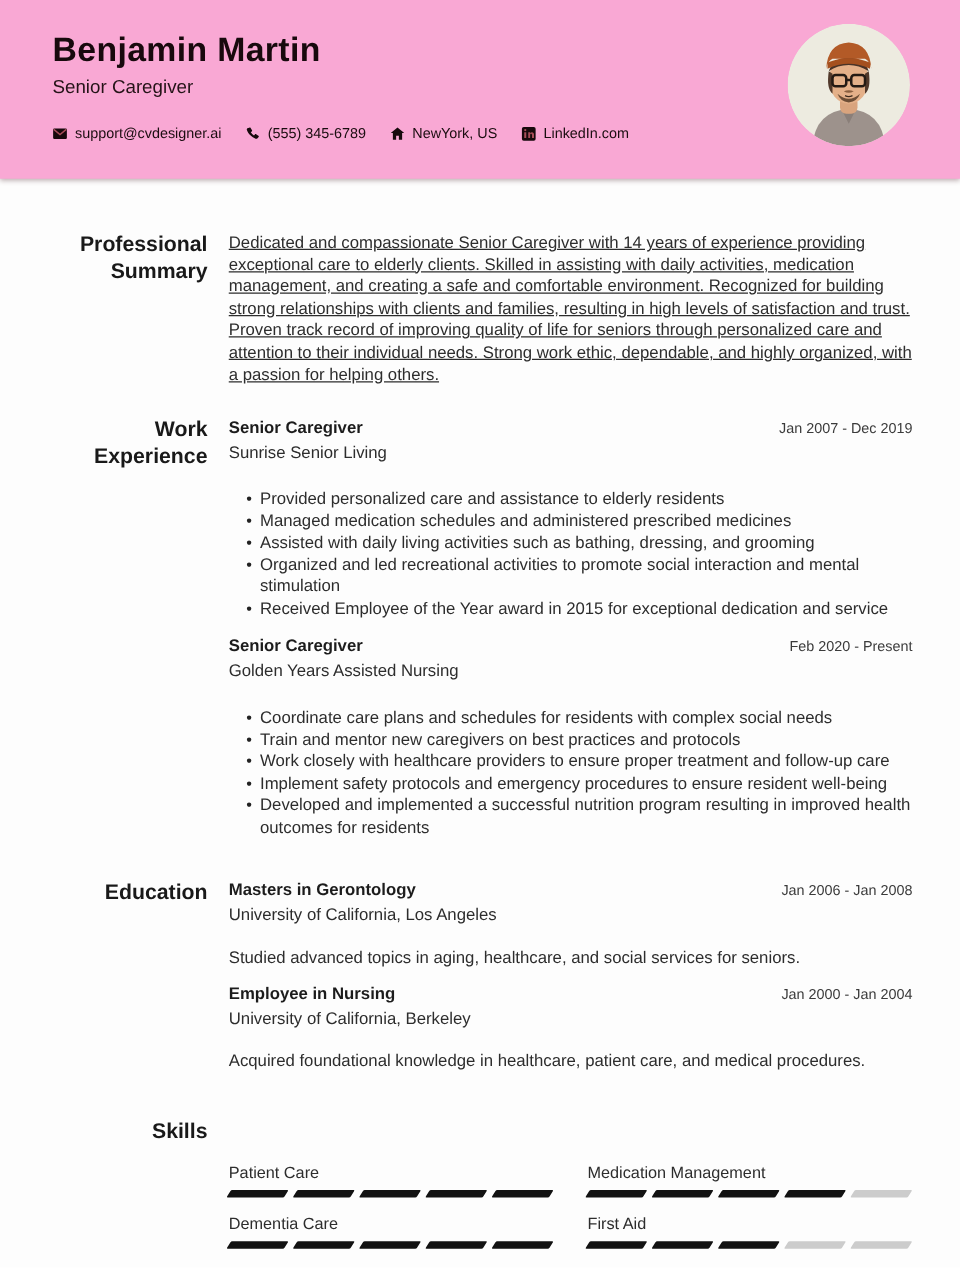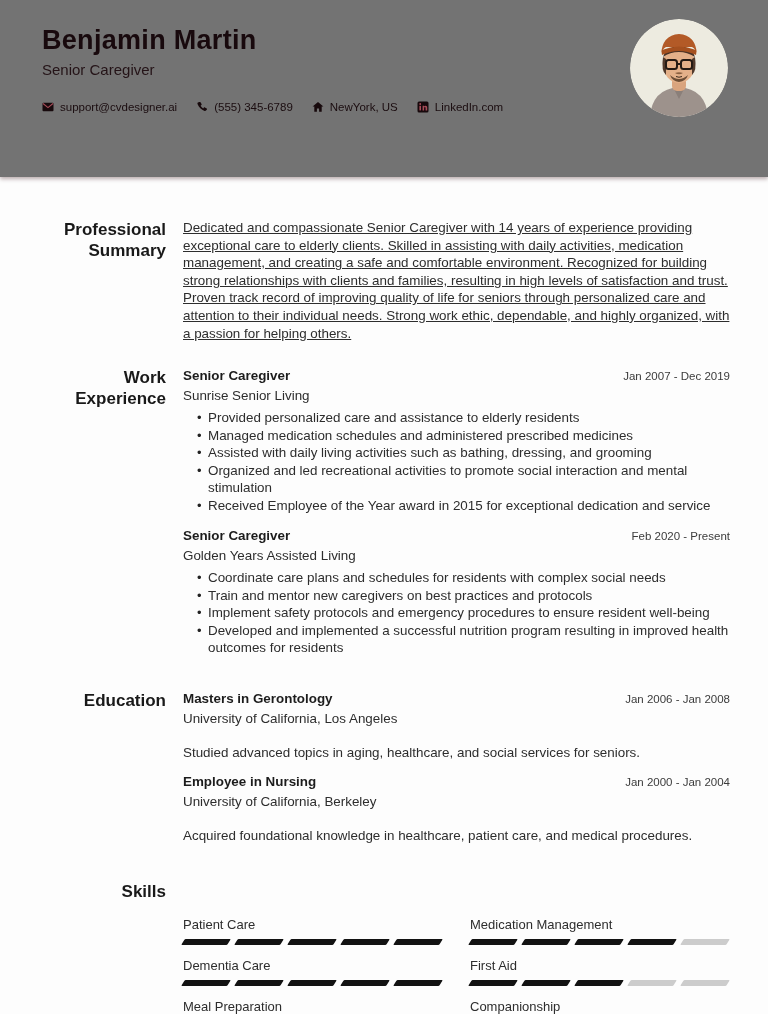--- a/index.html
+++ b/index.html
@@ -1,21 +1,21 @@
 <!DOCTYPE html>
 <html><head>
 <meta charset="utf-8">
 <style>
   * { margin:0; padding:0; box-sizing:border-box; }
   html,body { width:768px; }
   body { font-family:"Liberation Sans","DejaVu Sans",sans-serif; background:#ffffff; }
   .page { width:768px; height:1014px; overflow:hidden; background:#fdfdfd; position:relative; }
 
   
-  .header { height:177px; background:#737373; padding:25px 40px 0 42px; position:relative;
+  .header { height:143px; background:#f9a8d4; padding:25px 40px 0 42px; position:relative;
             box-shadow:0 2px 4px rgba(60,20,25,.35); }
   .name { font-size:27px; font-weight:700; color:#18090d; letter-spacing:.3px; }
   .subtitle { font-size:15px; color:#241317; margin-top:5px; }
   .contacts { display:flex; align-items:center; gap:19px; margin-top:23px; font-size:11.5px; color:#1b0d10; }
   .contact { display:flex; align-items:center; gap:6px; cursor:pointer; }
   .contact svg { display:block; }
   .photo { position:absolute; top:19px; right:40px; width:98px; height:98px; border-radius:50%;
            overflow:hidden; }
   .photo svg { display:block; }
 
@@ -29,21 +29,21 @@
   .sec-label { text-align:right; font-size:17px; line-height:21px; font-weight:700; color:#191919; }
   .sec-content { font-size:13.4px; color:#2d2d2d; }
 
   .summary-text { line-height:17.6px;text-decoration:underline; }
 
   .job + .job { margin-top:13px; }
   .entry-head { display:flex; justify-content:space-between; align-items:baseline; }
   .entry-title { font-size:13.4px; font-weight:700; color:#1c1c1c; line-height:18px; }
   .entry-date { font-size:11.5px; color:#3b3b3b; white-space:nowrap; }
   .entry-sub { font-size:13.4px; color:#2d2d2d; line-height:19px; margin-top:1px; }
-  ul.bullets { margin-top:4px; list-style:none; padding-left:14px; }
+  ul.bullets { margin-top:19px; list-style:none; padding-left:14px; }
   ul.bullets li { position:relative; line-height:17.5px; padding-left:11px; }
   ul.bullets li::before { content:"•"; position:absolute; left:0; top:0; font-size:13px; color:#222; }
 
   .degree + .degree { margin-top:11px; }
   .degree-desc { margin-top:16px; line-height:18px; }
 
   .skills-grid { display:grid; grid-template-columns:258px 258px; column-gap:29px; row-gap:0;margin-top:36px; }
   .skill-item { margin-bottom:13px; }
   .skill-label { font-size:13px; color:#2d2d2d; line-height:16px; }
   .skill-bar { display:flex; gap:7px; margin-top:6px; height:6px; }
@@ -159,24 +159,25 @@
               <li>Assisted with daily living activities such as bathing, dressing, and grooming</li>
               <li>Organized and led recreational activities to promote social interaction and mental stimulation</li>
               <li>Received Employee of the Year award in 2015 for exceptional dedication and service</li>
             </ul>
         </div>
         <div class="job">
           <div class="entry-head">
             <span class="entry-title">Senior Caregiver</span>
             <span class="entry-date">Feb 2020 - Present</span>
           </div>
-          <div class="entry-sub">Golden Years Assisted Living</div>
+          <div class="entry-sub">Golden Years Assisted Nursing</div>
           <ul class="bullets">
               <li>Coordinate care plans and schedules for residents with complex social needs</li>
               <li>Train and mentor new caregivers on best practices and protocols</li>
+              <li>Work closely with healthcare providers to ensure proper treatment and follow-up care</li>
               <li>Implement safety protocols and emergency procedures to ensure resident well-being</li>
               <li>Developed and implemented a successful nutrition program resulting in improved health outcomes for residents</li>
             </ul>
         </div>
       </div>
     </section>
 
     <section class="section edu">
       <h2 class="sec-label">Education</h2>
       <div class="sec-content">

